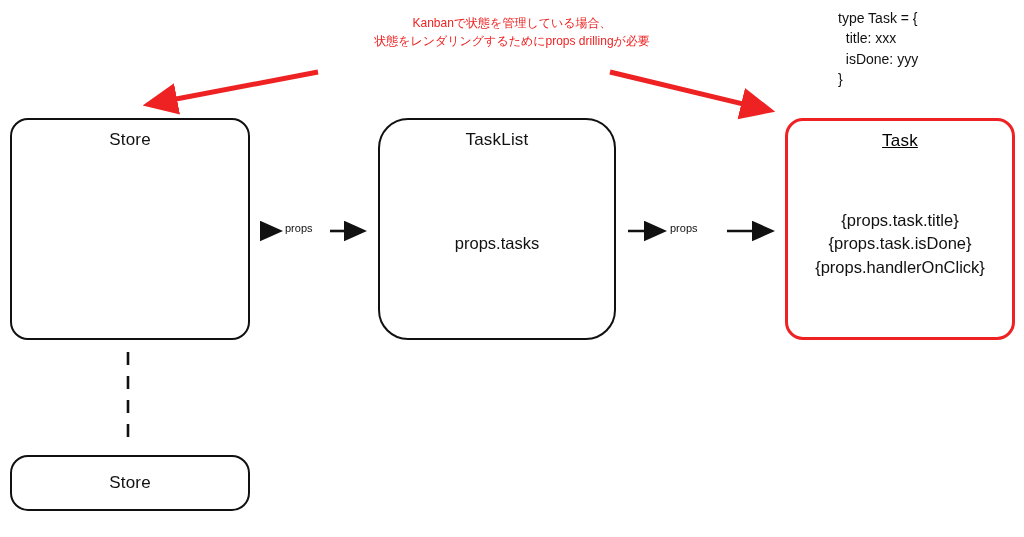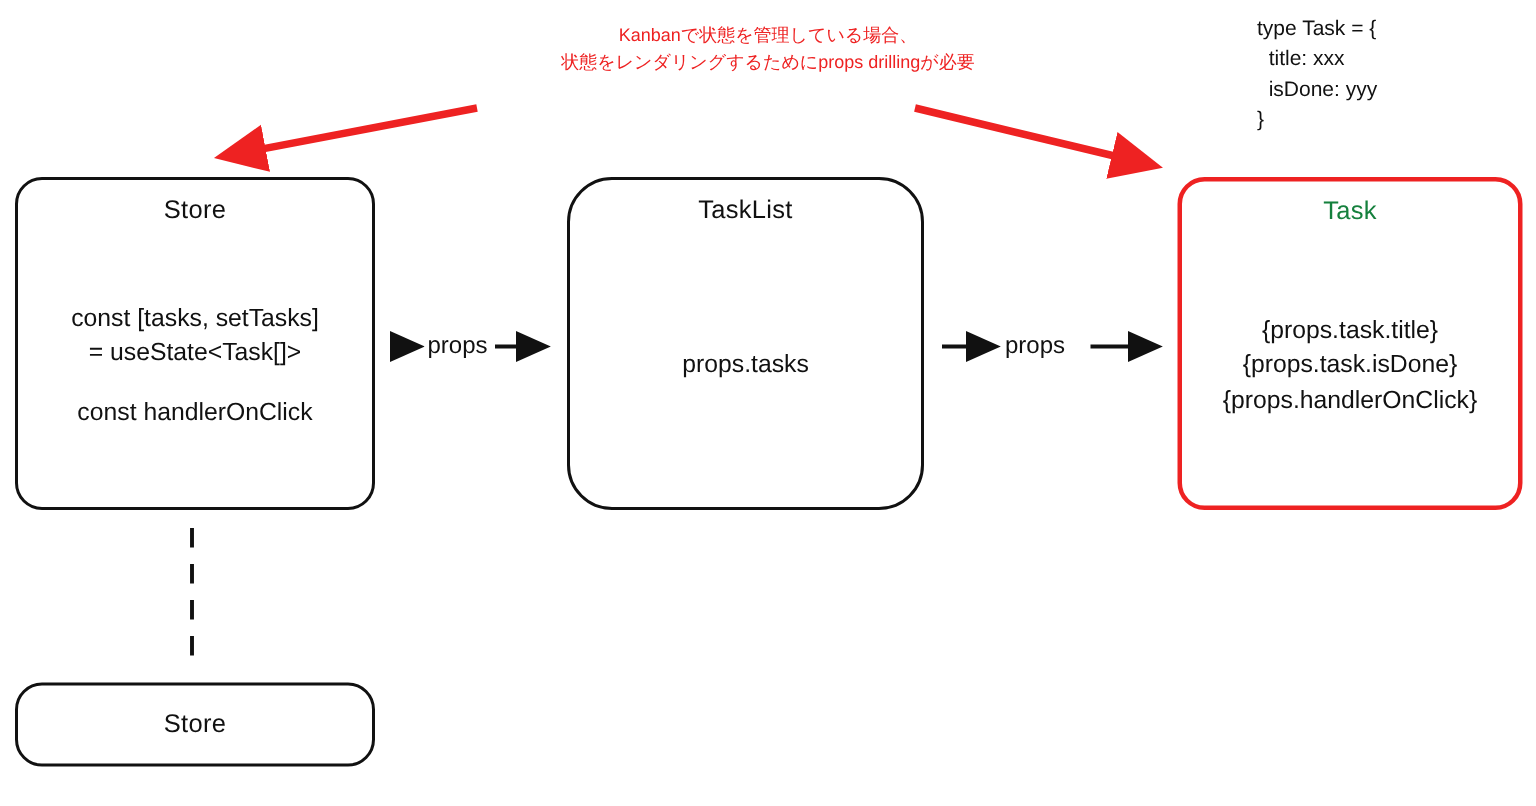--- a/index.html
+++ b/index.html
@@ -43,21 +43,22 @@
     border-width: 3px;
   }
   .node-title {
     font-size: 17px;
     font-weight: 400;
     margin-top: 10px;
     text-align: center;
     letter-spacing: 0.2px;
   }
   .node.accent .node-title {
-    color: #15803d;
+    color: #000000;
+    text-decoration: underline;
   }
   .node-body {
     flex: 1;
     display: flex;
     flex-direction: column;
     justify-content: center;
     align-items: center;
     text-align: center;
     font-size: 16.5px;
     line-height: 1.42;
@@ -65,21 +66,21 @@
     width: 100%;
   }
   .node-body .para {
     margin: 0;
   }
   .node-body .gap {
     height: 16px;
   }
   .edge-label {
     position: absolute;
-    font-size: 16px;
+    font-size: 11px;
     background: #ffffff;
     padding: 0 2px;
     white-space: nowrap;
   }
   .annotation {
     position: absolute;
     color: #ee2222;
     font-size: 12px;
     line-height: 1.5;
     text-align: center;
@@ -140,26 +141,20 @@
     <div>状態をレンダリングするためにprops drillingが必要</div>
   </div>
 
   <div class="code-note" style="left: 838px; top: 8px;">type Task = {
   title: xxx
   isDone: yyy
 }</div>
 
   <div class="node" id="kanban-node">
     <div class="node-title">Store</div>
-    <div class="node-body">
-      <div class="para">const [tasks, setTasks]</div>
-      <div class="para">= useState&lt;Task[]&gt;</div>
-      <div class="gap"></div>
-      <div class="para">const handlerOnClick</div>
-    </div>
   </div>
 
   <div class="node" id="tasklist-node">
     <div class="node-title">TaskList</div>
     <div class="node-body">
       <div class="para">props.tasks</div>
     </div>
   </div>
 
   <div class="node accent" id="task-node">

